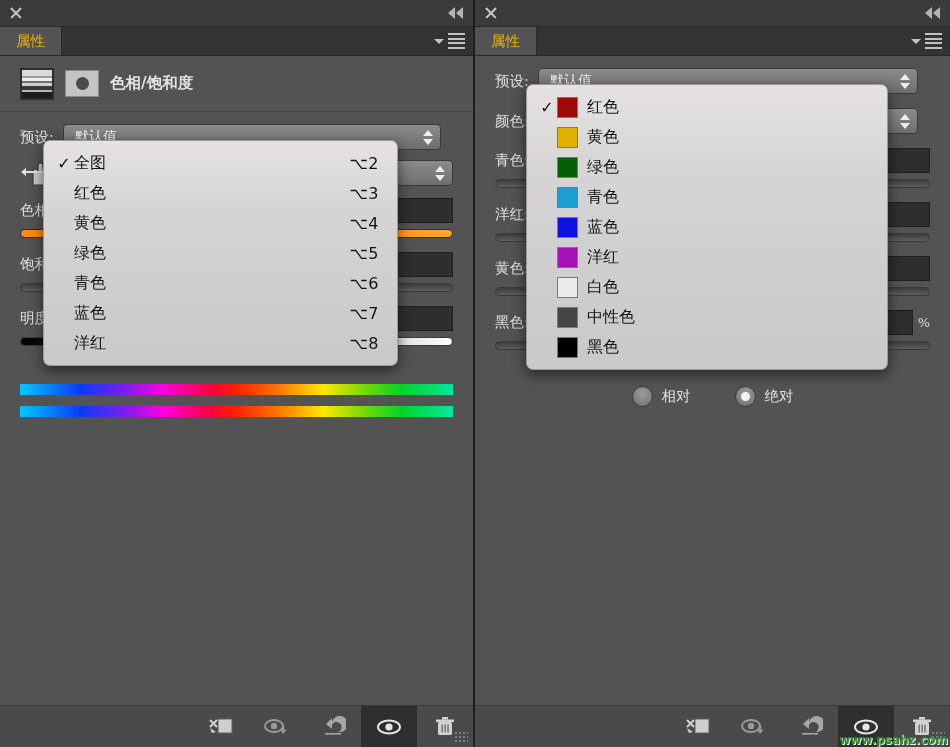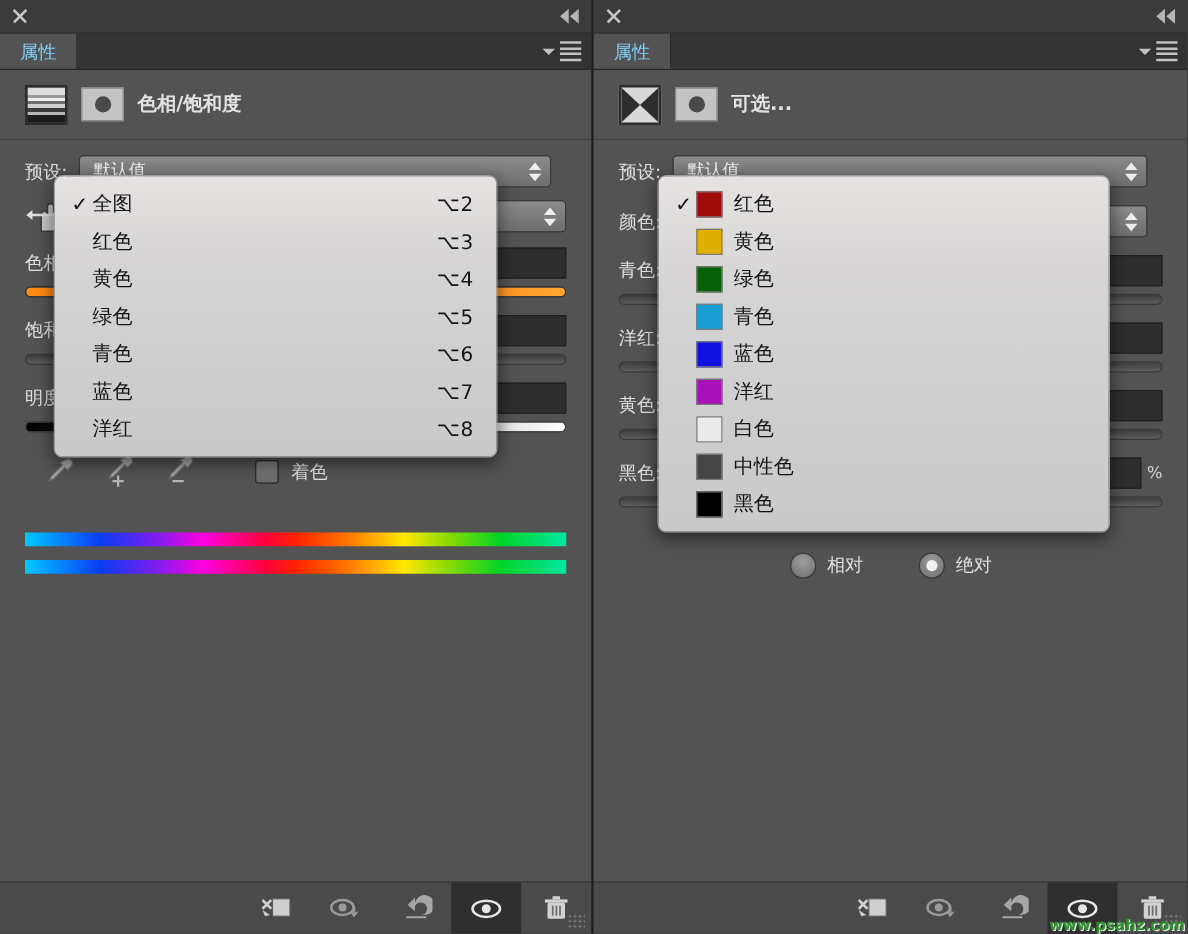--- a/index.html
+++ b/index.html
@@ -50,21 +50,21 @@
   .tabbar {
     height: 29px; background: #333333;
     display: flex; align-items: stretch; justify-content: space-between;
     border-bottom: 1px solid #262626;
     flex: 0 0 auto;
   }
   .tab {
     background: #535353;
     padding: 0 16px;
     display: flex; align-items: center;
-    color: #7dd3fc; font-size: 14.5px;
+    color: #eab308; font-size: 14.5px;
     cursor: pointer;
     border-right: 1px solid #2a2a2a;
   }
   .tabbar-right {
     display: flex; align-items: center; gap: 4px; padding-right: 8px; cursor: pointer;
   }
   .tri-down {
     width: 0; height: 0;
     border-left: 5px solid transparent; border-right: 5px solid transparent;
     border-top: 5px solid #c2c2c2;
@@ -359,44 +359,20 @@
           <span class="label">明度:</span>
           <div class="numbox">
             <span>0</span>
           </div>
         </div>
         <div class="track lightness">
           <span class="thumb" style="left:50%"></span>
         </div>
       </div>
 
-      <div class="tools-row">
-        <div class="eyedrop">
-          <svg width="26" height="26" viewBox="0 0 26 26">
-            <path d="M18 4 a3.5 3.5 0 0 1 5 5 l-3 3 -2 -2 -9 9 -3.5 1.5 1.5 -3.5 9 -9 -2 -2 z" fill="#a8a8a8" stroke="#6e6e6e" stroke-width="1"></path>
-          </svg>
-        </div>
-        <div class="eyedrop">
-          <svg width="26" height="26" viewBox="0 0 26 26">
-            <path d="M18 2 a3.5 3.5 0 0 1 5 5 l-3 3 -2 -2 -9 9 -3.5 1.5 1.5 -3.5 9 -9 -2 -2 z" fill="#a8a8a8" stroke="#6e6e6e" stroke-width="1"></path>
-            <rect x="8" y="20" width="9" height="1.8" fill="#b8b8b8"></rect>
-            <rect x="11.6" y="16.4" width="1.8" height="9" fill="#b8b8b8"></rect>
-          </svg>
-        </div>
-        <div class="eyedrop">
-          <svg width="26" height="26" viewBox="0 0 26 26">
-            <path d="M18 2 a3.5 3.5 0 0 1 5 5 l-3 3 -2 -2 -9 9 -3.5 1.5 1.5 -3.5 9 -9 -2 -2 z" fill="#a8a8a8" stroke="#6e6e6e" stroke-width="1"></path>
-            <rect x="8" y="20" width="9" height="1.8" fill="#b8b8b8"></rect>
-          </svg>
-        </div>
-        <div class="colorize-wrap">
-          <span class="chk"></span>
-          <span class="label">着色</span>
-        </div>
-      </div>
 
       <div class="spectrums">
         <div class="spectrum"></div>
         <div class="spectrum"></div>
       </div>
 
       <div class="menu" style="left:43px; top:28px; width:355px;">
         <div class="menu-item">
           <span class="mi-check">✓</span>
           <span class="mi-label">全图</span>
@@ -497,30 +473,20 @@
         <span class="tri-down"></span>
         <span class="hamburger">
             <i></i>
             <i></i>
             <i></i>
             <i></i>
           </span>
       </div>
     </div>
 
-    <div class="adj-header">
-      <div class="adj-icon sel">
-        <span class="tri-l"></span>
-          <span class="tri-r"></span>
-      </div>
-      <div class="mask-thumb">
-          <div class="dot"></div>
-        </div>
-      <div class="adj-title">可选...</div>
-    </div>
 
     <div class="body">
 
       <div class="preset-row">
         <span class="label">预设:</span>
         <div class="combo">
           <span>默认值</span>
           <span class="stepper">
               <span class="up"></span>
               <span class="dn"></span>

